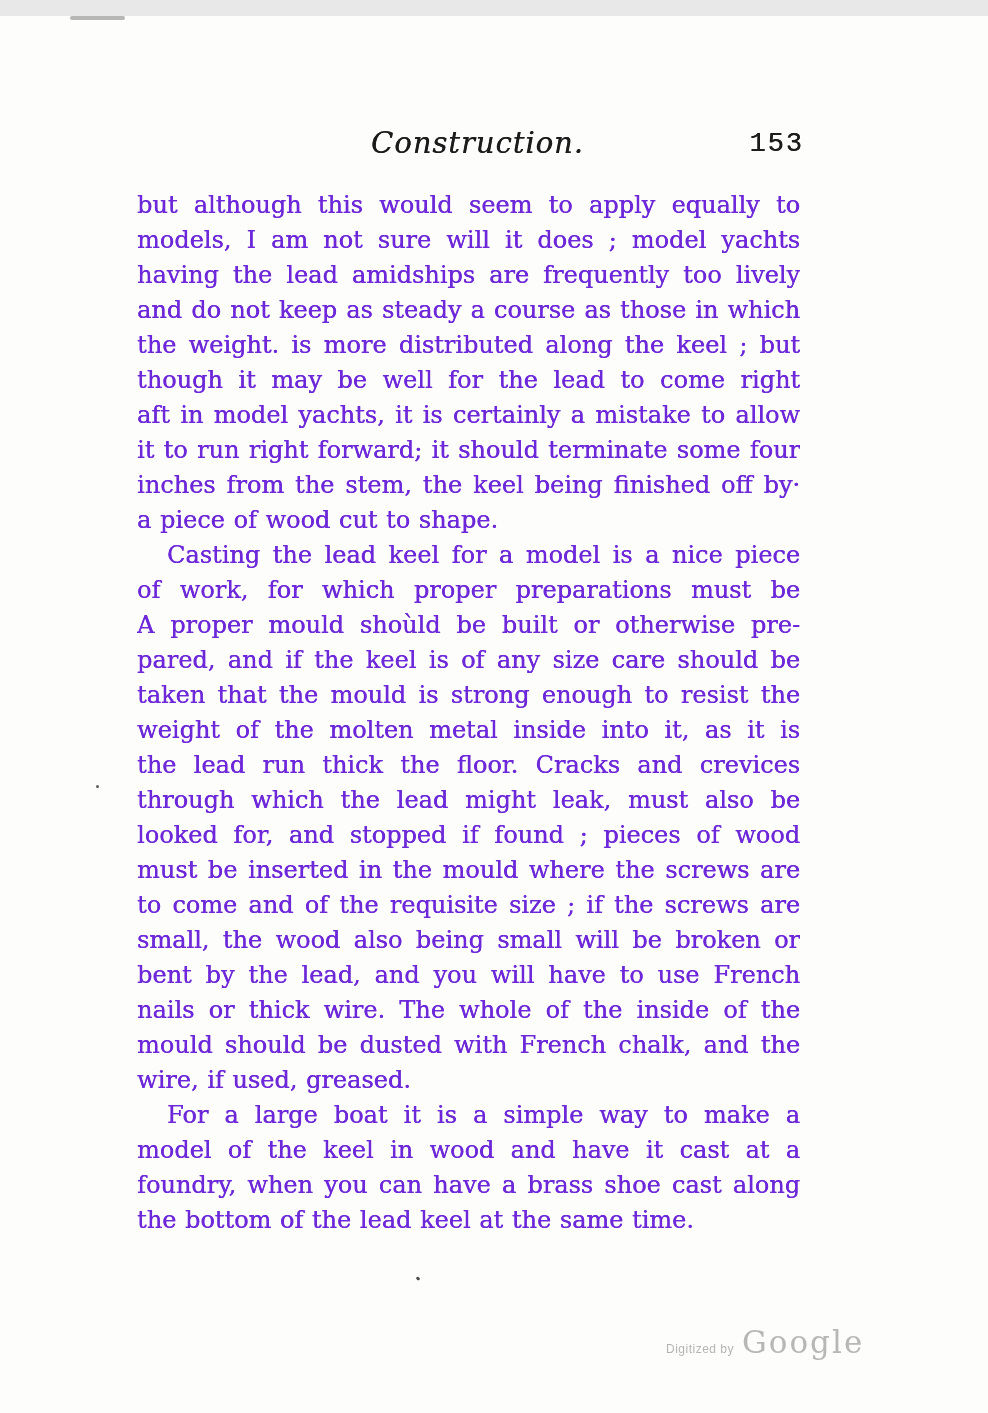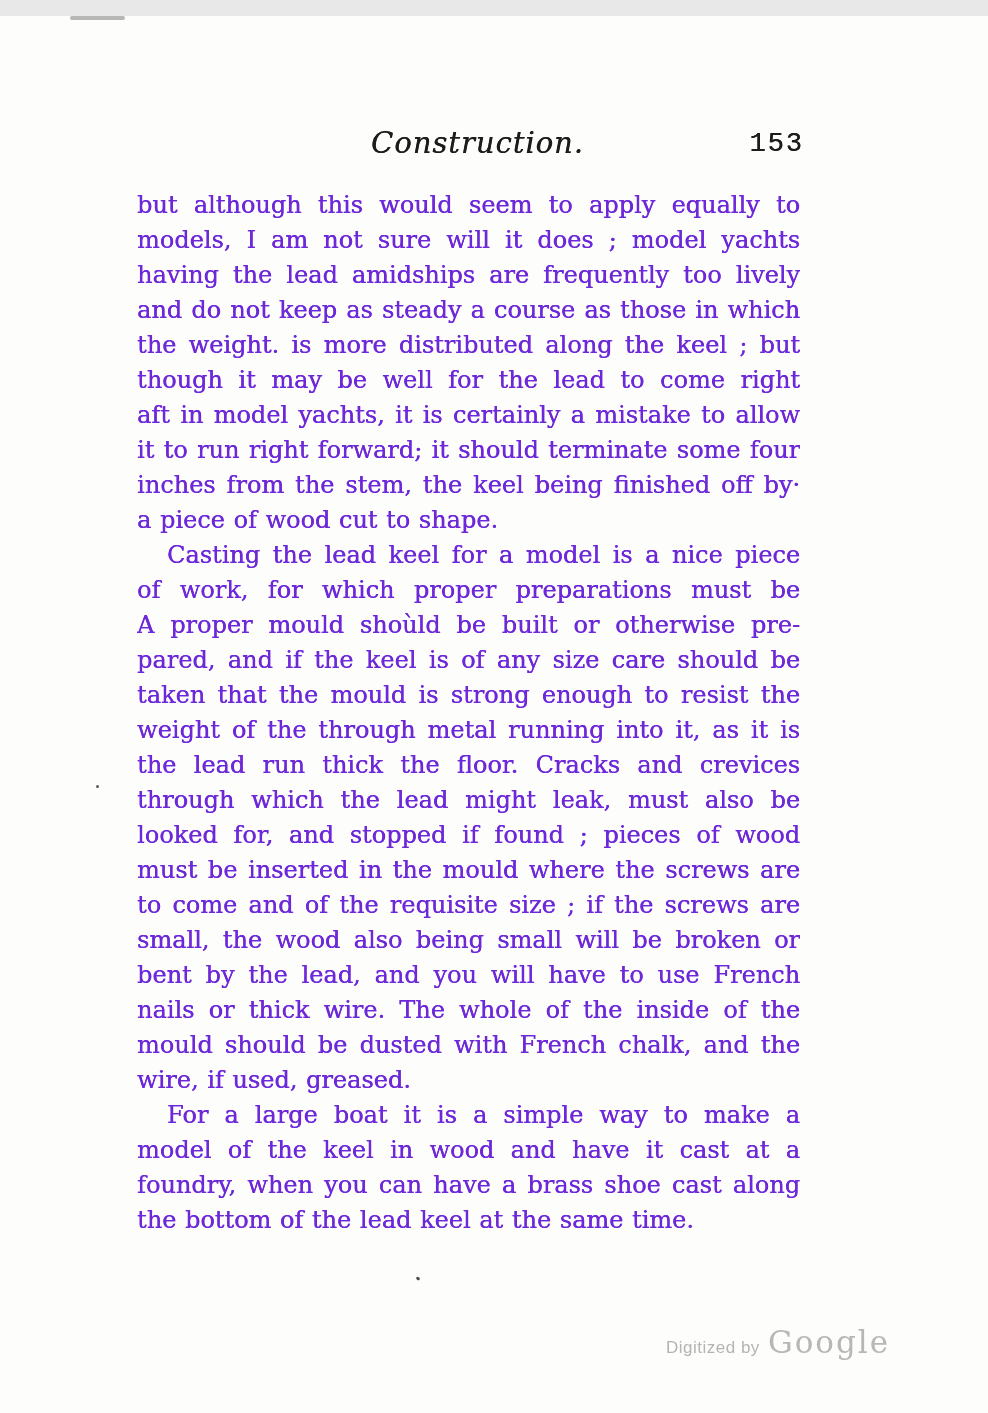--- a/index.html
+++ b/index.html
@@ -74,21 +74,21 @@
   .watermark {
     position: absolute;
     left: 666px;
     top: 1308px;
     display: flex;
     align-items: baseline;
     gap: 8px;
   }
   .digitized-by {
     font-family: "Liberation Sans", sans-serif;
-    font-size: 17px;
+    font-size: 12px;
     color: #b4b4b4;
     letter-spacing: 0.5px;
   }
   .google-logo {
     font-family: "DejaVu Serif", serif;
     font-size: 31px;
     color: #b7b7b7;
     letter-spacing: 2px;
   }
 
@@ -144,21 +144,21 @@
         <div class="line">it to run right forward; it should terminate some four</div>
         <div class="line">inches from the stem, the keel being finished off by·</div>
         <div class="line last">a piece of wood cut to shape.</div>
       </div>
       <div class="paragraph">
         <div class="line indent">Casting the lead keel for a model is a nice piece</div>
         <div class="line">of work, for which proper preparations must be made.</div>
         <div class="line">A proper mould shoùld be built or otherwise pre-</div>
         <div class="line">pared, and if the keel is of any size care should be</div>
         <div class="line">taken that the mould is strong enough to resist the</div>
-        <div class="line">weight of the through metal running into it, as it is</div>
+        <div class="line">weight of the molten metal inside into it, as it is</div>
         <div class="line">the lead run thick the floor.  Cracks and crevices</div>
         <div class="line">through which the lead might leak, must also be</div>
         <div class="line">looked for, and stopped if found ; pieces of wood</div>
         <div class="line">must be inserted in the mould where the screws are</div>
         <div class="line">to come and of the requisite size ; if the screws are</div>
         <div class="line">small, the wood also being small will be broken or</div>
         <div class="line">bent by the lead, and you will have to use French</div>
         <div class="line">nails or thick wire.  The whole of the inside of the</div>
         <div class="line">mould should be dusted with French chalk, and the</div>
         <div class="line last">wire, if used, greased.</div>

